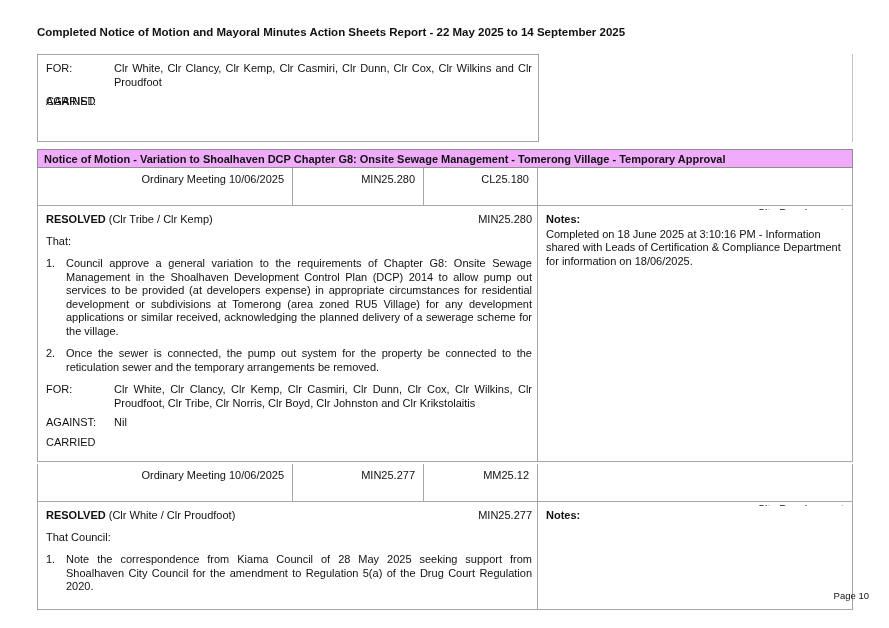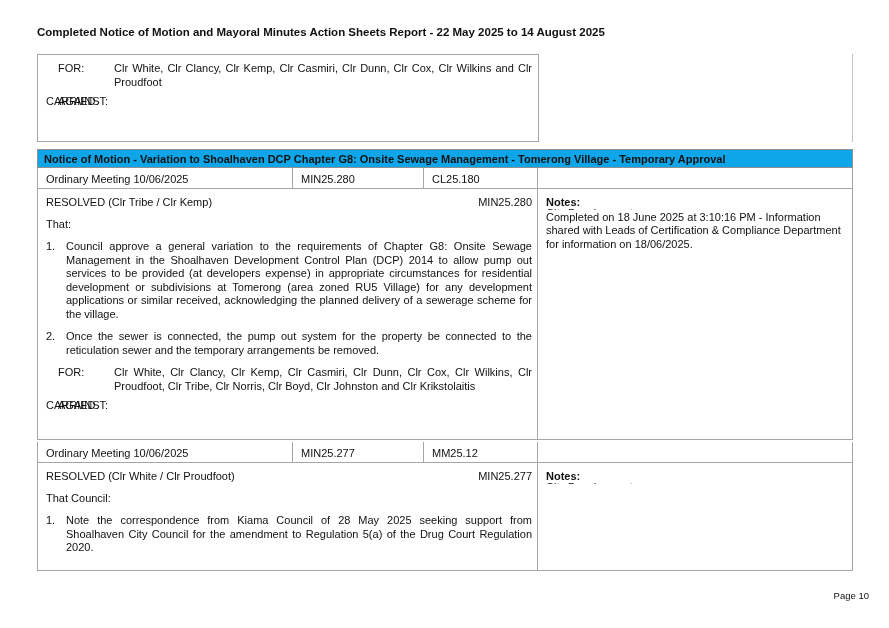--- a/index.html
+++ b/index.html
@@ -19,73 +19,74 @@
   
   .cont-table { display: flex; height: 88px; margin-bottom: 7px; }
   .cont-left {
     width: 502px; box-sizing: border-box;
     border: 1px solid #a6a6a6;
     padding: 7px 6px 6px 8px;
   }
   .cont-right { flex: 1; border-right: 1px solid #c2c2c2; }
 
   .vote-row { position: relative; padding-left: 68px; line-height: 13.5px; margin-bottom: 6px; }
-  .vote-label { position: absolute; left: 12px; top: 0; }
+  .vote-label { position: absolute; left: 0; top: 0; }
   .vote-value { display: block; text-align: justify; }
   .vote-plain { padding-left: 0; }
 
   
   .section-header {
     box-sizing: border-box;
-    background: #0ea5e9;
+    background: #f0abfc;
     border: 1px solid #8f8f8f;
     height: 19px; line-height: 13px;
     padding: 2.5px 6px;
     font-weight: bold;
     white-space: nowrap; overflow: hidden;
   }
   .meta-row {
     display: flex; box-sizing: border-box;
     border-left: 1px solid #a6a6a6; border-right: 1px solid #a6a6a6; border-bottom: 1px solid #a6a6a6;
-    height: 21px;
+    height: 38px;
+    text-align: right;
   }
   .meta-cell { box-sizing: border-box; padding: 4px 8px; line-height: 14px; border-right: 1px solid #a6a6a6; white-space: nowrap; overflow: hidden; }
   .meta-cell.c1 { width: 255px; }
   .meta-cell.c2 { width: 131px; }
   .meta-cell.c3 { width: 114px; }
   .meta-cell.c4 { flex: 1; border-right: none; margin-top: 34px; }
 
   .body-row {
     display: flex;
     border-left: 1px solid #a6a6a6; border-right: 1px solid #a6a6a6; border-bottom: 1px solid #a6a6a6;
   }
   .body-left { width: 500px; box-sizing: border-box; border-right: 1px solid #a6a6a6; padding: 7px 5px 6px 8px; }
   .body-right { flex: 1; box-sizing: border-box; padding: 7px 8px 6px 8px; }
   .s1 .body-left, .s1 .body-right { min-height: 250px; }
   .s2 .body-left, .s2 .body-right { min-height: 91px; }
   .section.s2 { margin-top: 2px; }
 
   .resolved-line { display: flex; justify-content: space-between; line-height: 13.5px; margin-bottom: 8px; }
-  .b { font-weight: normal; }
+  .b { font-weight: bold; }
   .intro { line-height: 13.5px; margin-bottom: 9px; }
   .num-item { position: relative; padding-left: 20px; text-align: justify; line-height: 13.5px; margin-bottom: 9px; }
   .num { position: absolute; left: 0; top: 0; }
 
   .notes-label { font-weight: bold; line-height: 13.5px; }
   .notes-text { line-height: 13.5px; margin-top: 1px; }
 
   .footer { position: absolute; right: 20px; top: 590px; font-size: 9.5px; color: #111111; }
 </style>
 </head>
 <body>
 
 <div class="page">
   <div class="content">
 
-    <div class="doc-title">Completed Notice of Motion and Mayoral Minutes Action Sheets Report - 22 May 2025 to 14 August 2025</div>
+    <div class="doc-title">Completed Notice of Motion and Mayoral Minutes Action Sheets Report - 22 May 2025 to 14 September 2025</div>
 
     <div class="cont-table">
       <div class="cont-left">
         <div class="vote-row">
           <span class="vote-label">FOR:</span>
           <span class="vote-value">Clr White, Clr Clancy, Clr Kemp, Clr Casmiri, Clr Dunn, Clr Cox, Clr Wilkins and Clr Proudfoot</span>
         </div>
         <div class="vote-row">
           <span class="vote-label">AGAINST:</span>
         </div>
@@ -118,20 +119,21 @@
           <div class="num-item">
             <span class="num">2.</span>
             <span>Once the sewer is connected, the pump out system for the property be connected to the reticulation sewer and the temporary arrangements be removed.</span>
           </div>
           <div class="vote-row">
             <span class="vote-label">FOR:</span>
             <span class="vote-value">Clr White, Clr Clancy, Clr Kemp, Clr Casmiri, Clr Dunn, Clr Cox, Clr Wilkins, Clr Proudfoot, Clr Tribe, Clr Norris, Clr Boyd, Clr Johnston and Clr Krikstolaitis</span>
           </div>
           <div class="vote-row">
             <span class="vote-label">AGAINST:</span>
+            <span class="vote-value">Nil</span>
           </div>
           <div class="vote-row vote-plain">
             <span>CARRIED</span>
           </div>
         </div>
         <div class="body-right">
           <div class="notes-label">Notes:</div>
           <div class="notes-text">Completed on 18 June 2025 at 3:10:16 PM - Information shared with Leads of Certification &amp; Compliance Department for information on 18/06/2025.</div>
         </div>
       </div>

